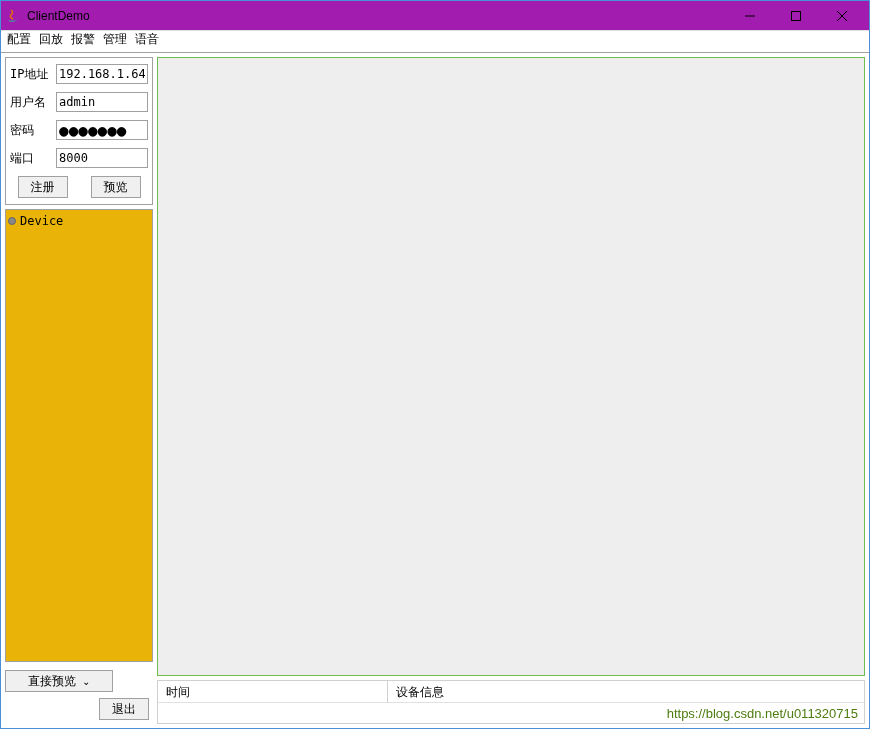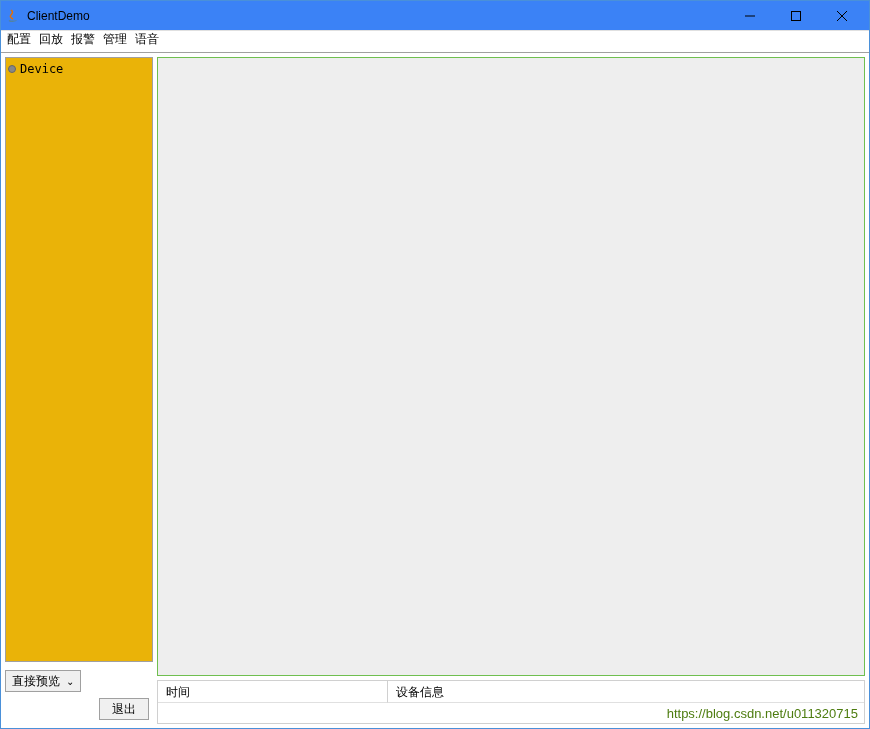--- a/index.html
+++ b/index.html
@@ -12,21 +12,21 @@
       border: 1px solid #4a90d9;
       display: flex;
       flex-direction: column;
       overflow: hidden;
     }
     .titlebar {
       height: 30px;
       display: flex;
       align-items: center;
       padding: 0 4px;
-      background: #3b82f6;
+      background: #a21caf;
       border-bottom: 1px solid #e0e0e0;
     }
     .java-icon {
       width: 16px;
       height: 16px;
       margin-right: 6px;
       display: inline-block;
     }
     .title-text {
       flex: 1;
@@ -123,21 +123,21 @@
       flex-direction: column;
       gap: 6px;
       padding: 4px 2px 4px 0;
     }
     .bottom-controls .row { display: flex; }
     .bottom-controls .row.right { justify-content: flex-end; padding-right: 2px;}
     .dropdown {
       border: 1px solid #a0a0a0;
       background: #f0f0f0;
       height: 22px;
-      padding: 0 6px;
+      padding: 0 22px;
       display: flex;
       align-items: center;
       gap: 6px;
       font-family: "SimSun", "宋体", sans-serif;
       font-size: 12px;
     }
     .dropdown .chev { font-size: 10px; }
     .main-area {
       flex: 1;
       display: flex;
@@ -214,20 +214,42 @@
 <div class="menubar">
   <span class="menu-item">配置</span>
   <span class="menu-item">回放</span>
   <span class="menu-item">报警</span>
   <span class="menu-item">管理</span>
   <span class="menu-item">语音</span>
 </div>
 
 <div class="client-area">
   <div class="sidebar">
+    <div class="form-panel">
+      <div class="form-row">
+        <span class="form-label">IP地址</span>
+        <input class="form-input" value="192.168.1.64" style="">
+      </div>
+      <div class="form-row">
+        <span class="form-label">用户名</span>
+        <input class="form-input" value="admin" style="">
+      </div>
+      <div class="form-row">
+        <span class="form-label">密码</span>
+        <input class="form-input pw-input" value="●●●●●●●" style="">
+      </div>
+      <div class="form-row">
+        <span class="form-label">端口</span>
+        <input class="form-input" value="8000" style="">
+      </div>
+      <div class="btn-row">
+        <button class="btn">注册</button>
+        <button class="btn">预览</button>
+      </div>
+    </div>
     <div class="tree-panel">
       <div class="tree-node">
         <span class="node-icon"></span>
         <span>Device</span>
       </div>
     </div>
     <div class="bottom-controls">
       <div class="row">
         <div class="dropdown">
           <span>直接预览</span>

